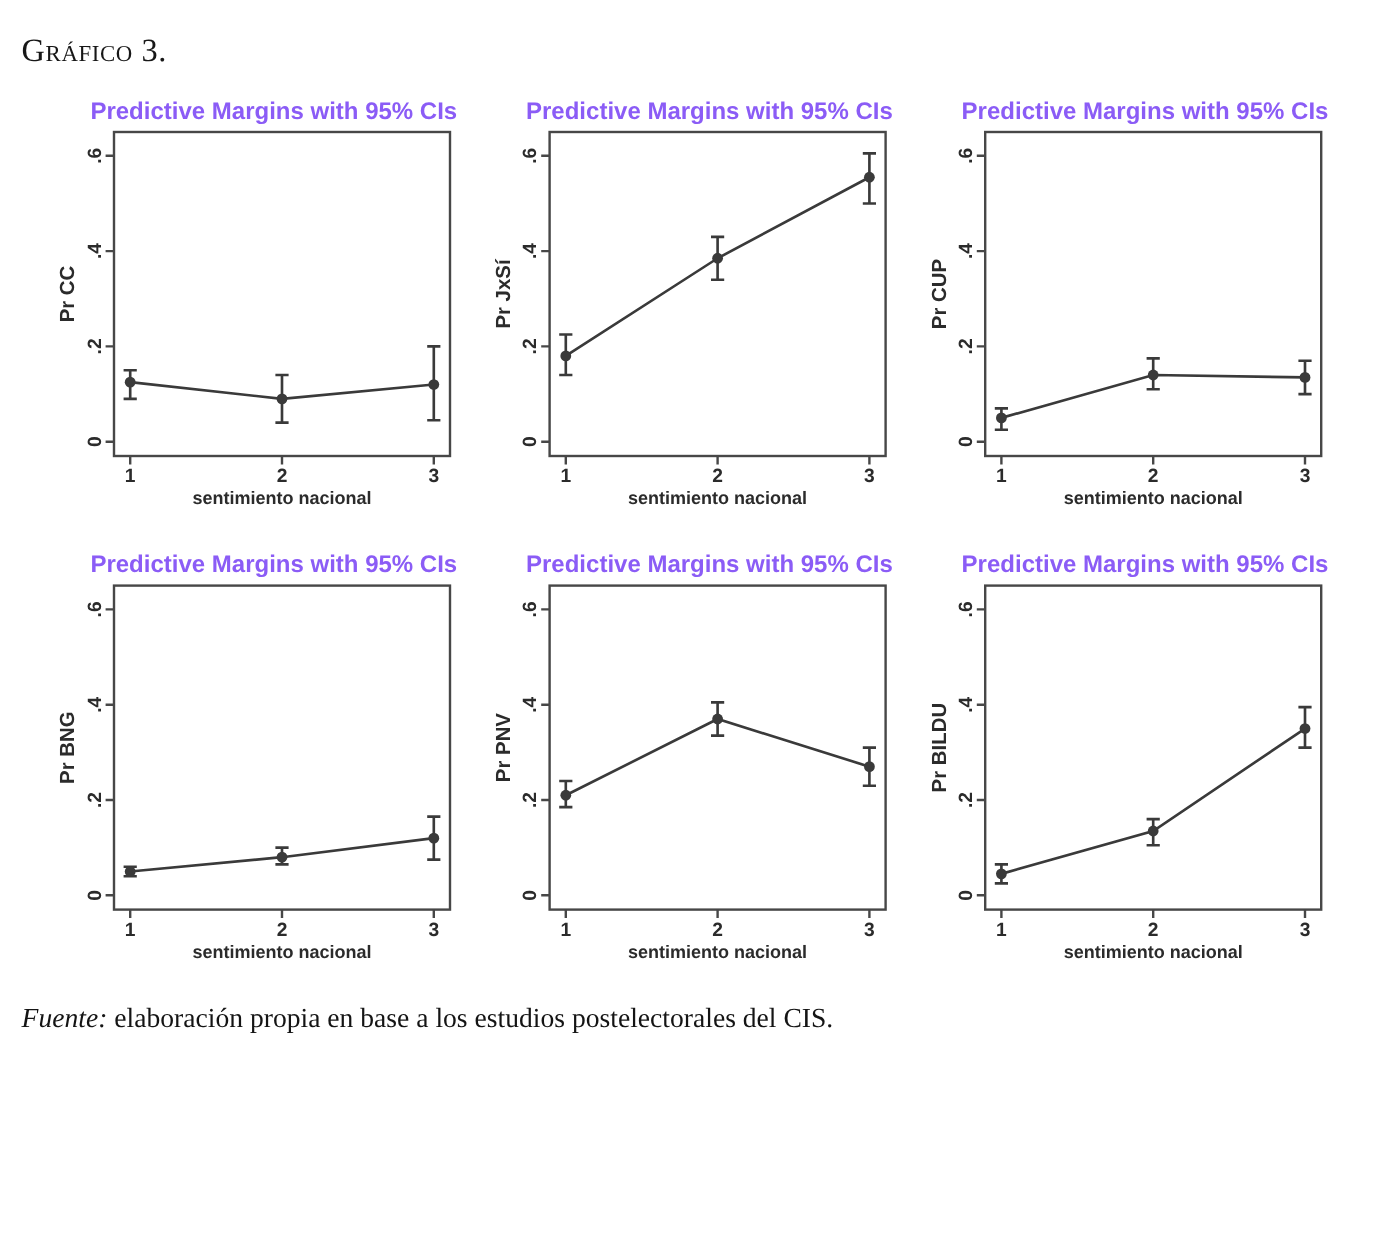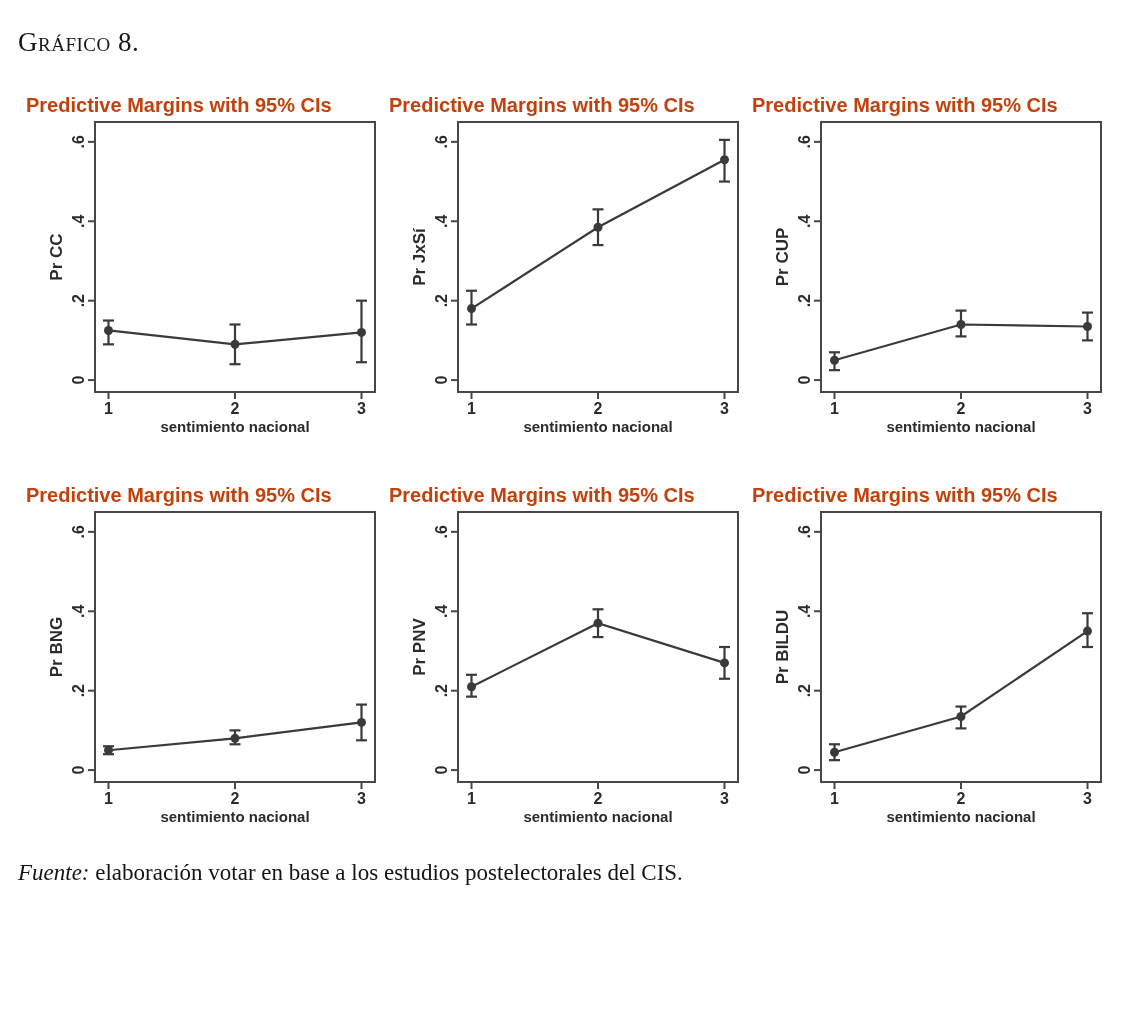--- a/index.html
+++ b/index.html
@@ -2,34 +2,34 @@
 <html><head>
 <meta charset="utf-8">
 <style>
   html,body{margin:0;padding:0;background:#ffffff;}
   body{width:1147px;height:1029px;overflow:hidden;}
   .page{padding:26px 17px 0 18px;font-family:"Liberation Serif",serif;color:#171717;}
   .fig-label{font-variant:small-caps;font-size:27px;letter-spacing:.5px;line-height:1.2;margin-bottom:9px;}
   .fig-title{font-variant:small-caps;font-size:26px;letter-spacing:1px;line-height:1.5;max-width:1112px;}
   .charts{display:grid;grid-template-columns:repeat(3,363px);row-gap:36px;margin-top:24px;}
   .chart-cell{width:363px;}
-  .chart-title{font-family:"Liberation Sans",sans-serif;font-weight:bold;font-size:20px;color:#c2410c;text-align:left;margin:12px 0 1px 8px;white-space:nowrap;}
+  .chart-title{font-family:"Liberation Sans",sans-serif;font-weight:bold;font-size:20px;color:#8b5cf6;text-align:right;margin:0 0 1px 8px;white-space:nowrap;}
   svg{display:block;}
   .tick-label{font-family:"Liberation Sans",sans-serif;font-weight:bold;font-size:16px;fill:#2b2b2b;}
   .axis-label{font-family:"Liberation Sans",sans-serif;font-weight:bold;font-size:17px;fill:#2b2b2b;}
   .xaxis-label{font-family:"Liberation Sans",sans-serif;font-weight:bold;font-size:15px;fill:#2b2b2b;}
   .source{margin-top:34px;font-size:23px;color:#141414;}
   .source em{font-style:italic;}
 </style>
 </head>
 <body>
 
 <main class="page">
   <header>
-    <div class="fig-label">Gráfico 8.</div>
+    <div class="fig-label">Gráfico 3.</div>
   </header>
 
   <section class="charts" id="charts-grid">
       <div class="chart-cell">
         <div class="chart-title">Predictive Margins with 95% CIs</div>
         <svg width="363" height="318" viewBox="0 0 363 318" role="img">
           <rect x="77" y="4" width="280" height="270" fill="none" stroke="#474747" stroke-width="2"></rect>
           <line x1="70" y1="262.0882352941176" x2="77" y2="262.0882352941176" stroke="#474747" stroke-width="2"></line>
           <text x="66" y="262.0882352941176" text-anchor="middle" transform="rotate(-90 66 262.0882352941176)" class="tick-label">0</text>
           <line x1="70" y1="182.6764705882353" x2="77" y2="182.6764705882353" stroke="#474747" stroke-width="2"></line>
@@ -268,15 +268,15 @@
             <line x1="338" y1="139.00000000000003" x2="349" y2="139.00000000000003" stroke="#3a3a3a" stroke-width="2.2"></line>
           </g>
           <circle cx="90.5" cy="244.22058823529412" r="4.5" fill="#3a3a3a"></circle>
           <circle cx="217" cy="208.48529411764707" r="4.5" fill="#3a3a3a"></circle>
           <circle cx="343.5" cy="123.11764705882354" r="4.5" fill="#3a3a3a"></circle>
         </svg>
       </div>
     </section>
 
   <footer class="source">
-    <em>Fuente:</em><span> elaboración votar en base a los estudios postelectorales del CIS.</span>
+    <em>Fuente:</em><span> elaboración propia en base a los estudios postelectorales del CIS.</span>
   </footer>
 </main>
 
 </body></html>

